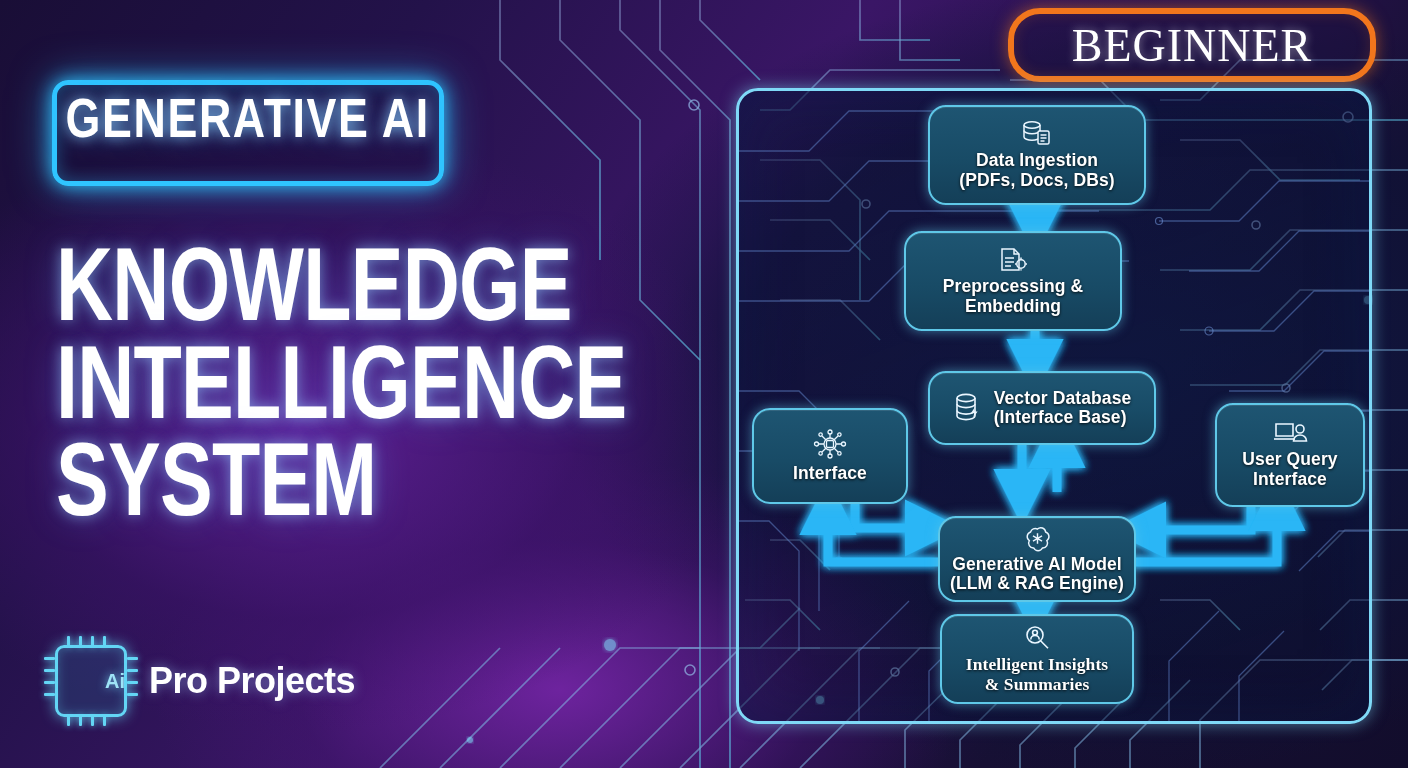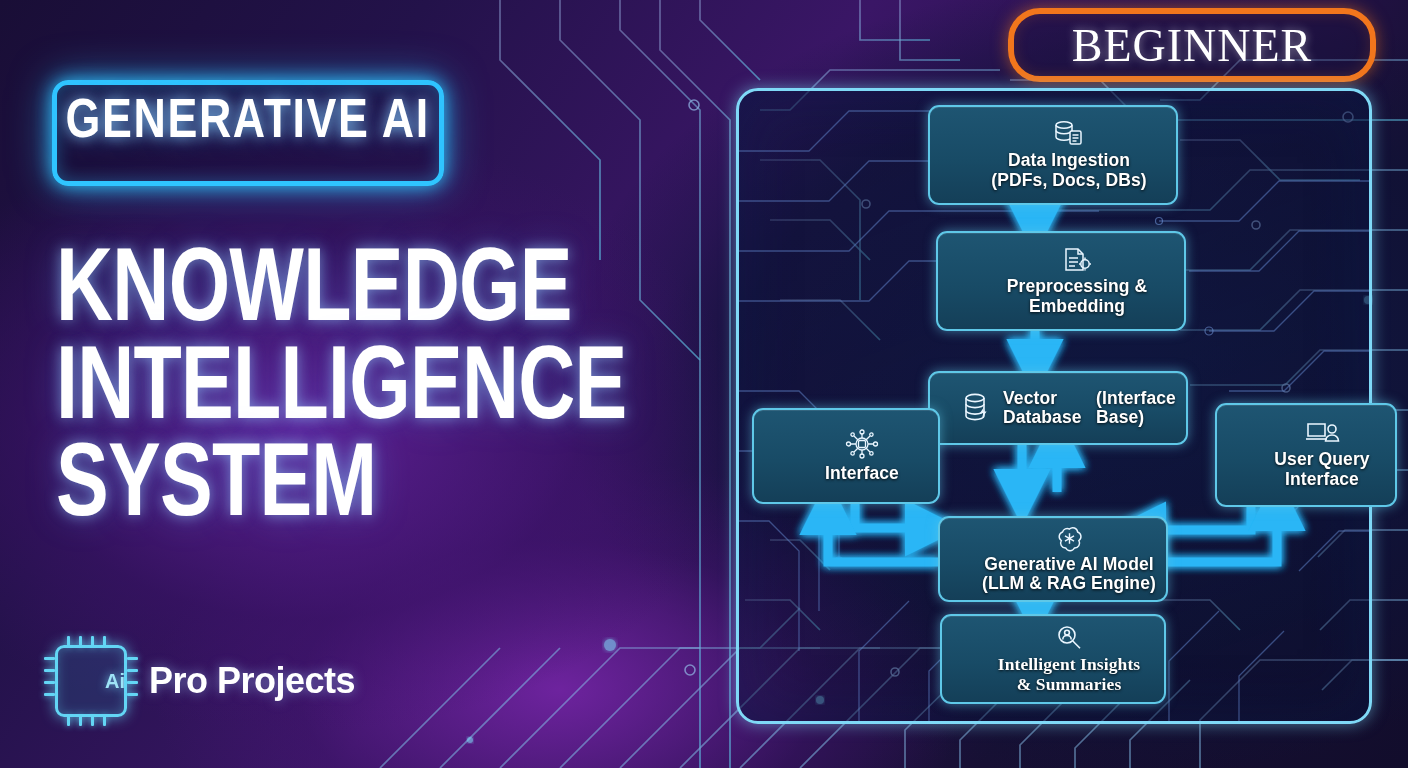--- a/index.html
+++ b/index.html
@@ -75,36 +75,36 @@
   
   #panel{
     position:absolute;left:736px;top:88px;width:630px;height:630px;
     border:3px solid #7fd9f7;border-radius:22px;
     box-shadow:0 0 16px rgba(127,217,247,.55),inset 0 0 60px rgba(10,30,80,.35);
     background:linear-gradient(160deg,rgba(14,20,58,.55),rgba(12,16,46,.35));
   }
   #panel .inner-circuit{position:absolute;inset:0;border-radius:20px;overflow:hidden;}
 
   .node{
-    position:absolute;border:2px solid #5fc8e8;border-radius:11px;
+    position:absolute;border:2px solid #5fc8e8;border-radius:18px;
     background:linear-gradient(180deg,#1e5572 0%,#184b66 55%,#143f58 100%);
     box-shadow:0 0 12px rgba(95,200,232,.55),inset 0 1px 0 rgba(255,255,255,.10);
     display:flex;flex-direction:column;align-items:center;justify-content:center;
-    color:#fff;z-index:6;padding-left:32px;
+    color:#fff;text-align:center;z-index:6;
   }
   .node .lbl{
     font-size:17.5px;font-weight:600;line-height:1.10;letter-spacing:.1px;
     text-shadow:0 1px 3px rgba(0,0,0,.85);
   }
   .node .ico{display:block;margin-bottom:3px;line-height:0;}
   .node.row{flex-direction:row;gap:9px;}
   .node.row .ico{margin-bottom:0;}
 
   #n-ingest {left:928px;top:105px;width:214px;height:96px;}
-  #n-prep   {left:936px;top:231px;width:214px;height:96px;}
+  #n-prep   {left:904px;top:231px;width:214px;height:96px;}
   #n-vector {left:928px;top:371px;width:224px;height:70px;}
   #n-iface  {left:752px;top:408px;width:152px;height:92px;}
   #n-query  {left:1184px;top:403px;width:146px;height:100px;margin-left:31px;}
   #n-model  {left:938px;top:503px;width:194px;height:82px;margin-top:13px;}
   #n-insight{left:940px;top:614px;width:190px;height:86px;font-family:Liberation Serif, serif;}
 
   svg.wires{position:absolute;left:0;top:0;width:1408px;height:768px;z-index:4;pointer-events:none;}
 </style>
 </head>
 <body>
@@ -332,21 +332,21 @@
   <div class="node row" id="n-vector">
     <span class="ico">
       <svg width="32" height="34" viewBox="0 0 32 34" fill="none" stroke="#eaf6ff" stroke-width="1.6">
         <ellipse cx="13" cy="7" rx="9" ry="3.6"></ellipse>
         <path d="M4 7 v18 c0 2 4 3.6 9 3.6 s9-1.6 9-3.6 V7"></path>
         <path d="M4 13 c0 2 4 3.6 9 3.6 s9-1.6 9-3.6"></path>
         <path d="M4 19.5 c0 2 4 3.6 9 3.6 s9-1.6 9-3.6"></path>
         <path d="M22 16 l-4 6h3.4l-1.4 5 4.6-6.6H21z" fill="#eaf6ff" stroke="none"></path>
       </svg>
     </span>
-    <span style="display:flex;flex-direction:row;align-items:flex-start;">
+    <span style="display:flex;flex-direction:column;align-items:flex-start;">
       <span class="lbl">Vector Database</span>
       <span class="lbl">(Interface Base)</span>
     </span>
   </div>
 
   <div class="node" id="n-iface">
     <span class="ico">
       <svg width="36" height="32" viewBox="0 0 36 32" fill="none" stroke="#eaf6ff" stroke-width="1.3">
         <circle cx="18" cy="15" r="6"></circle>
         <rect x="14.5" y="11.5" width="7" height="7" rx="1.2"></rect>

